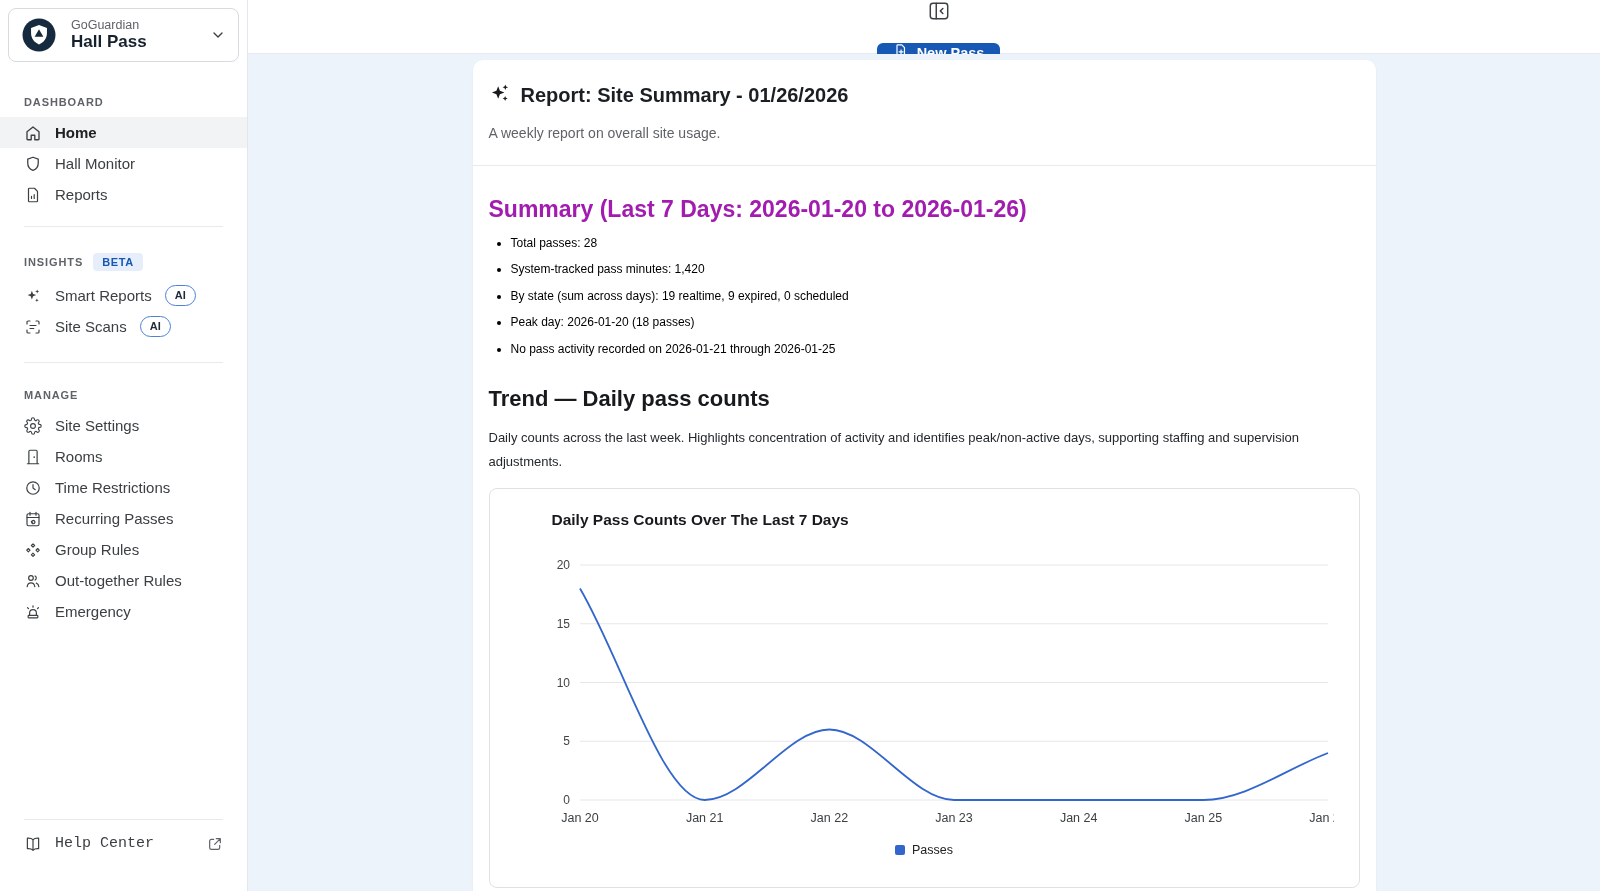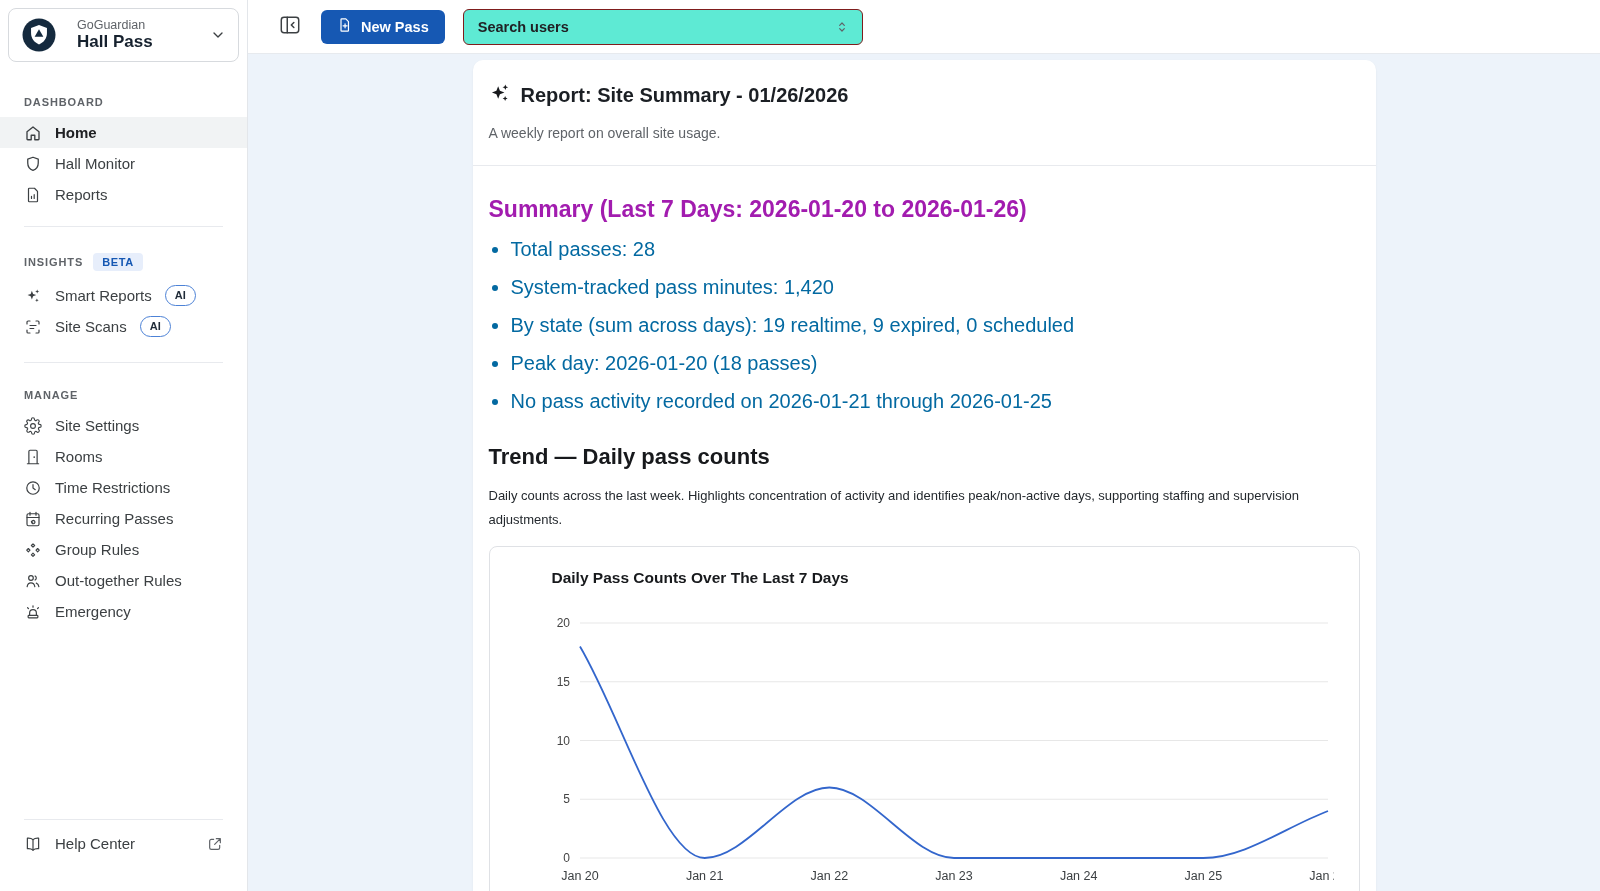--- a/index.html
+++ b/index.html
@@ -4,21 +4,21 @@
 <style>
   * { margin:0; padding:0; box-sizing:border-box; }
   html,body { width:1600px; height:891px; overflow:hidden; }
   body { font-family:"Liberation Sans", sans-serif; background:#fff; color:#202124; }
   .app { display:flex; width:1600px; height:891px; }
 
   
   .sidebar { width:248px; min-width:248px; height:891px; background:#fff; border-right:1px solid #e3e6ea;
              display:flex; flex-direction:column; }
   .logo-card { margin:8px; height:54px; border:1px solid #d7dade; border-radius:8px;
-               display:flex; align-items:center; padding:0 12px; gap:20px; cursor:pointer; background:#fff; }
+               display:flex; align-items:center; padding:0 12px; gap:14px; cursor:pointer; background:#fff; }
   .logo-icon { width:36px; height:36px; flex:0 0 auto; }
   .logo-texts { flex:1; line-height:1.15; }
   .logo-company { font-size:12.5px; color:#5f6368; }
   .logo-product { font-size:17px; font-weight:700; color:#16212e; }
   .logo-chev { color:#3c4043; width:16px; height:16px; }
 
   .section-label { padding:26px 24px 9px; font-size:11px; font-weight:700; letter-spacing:.9px;
                    color:#5f6368; display:flex; align-items:center; gap:10px; }
   .beta-badge { background:#e7eefb; color:#1658b3; font-size:11px; font-weight:700; letter-spacing:.6px;
                 border-radius:4px; padding:3px 9px; }
@@ -26,28 +26,28 @@
               font-size:15px; color:#3c4043; cursor:pointer; text-decoration:none; }
   .nav-item.active { background:#f1f3f4; font-weight:700; color:#202124; }
   .nav-icon { width:18px; height:18px; display:flex; align-items:center; color:#3c4043; flex:0 0 auto; }
   .nav-icon svg { width:18px; height:18px; }
   .ai-pill { border:1px solid #4d82d6; color:#1f2a37; font-size:11px; font-weight:700;
              border-radius:999px; padding:2px 9px; line-height:1.3; }
   .sb-divider { border:none; border-top:1px solid #e8eaee; margin:16px 24px 0; }
   .sb-divider.insights { margin-top:20px; }
   .sidebar-footer { margin-top:auto; padding-bottom:32px; }
   .sidebar-footer .sb-divider { margin-bottom:8px; }
-  .help-row { justify-content:center; }
+  .help-row { justify-content:center;font-family:Liberation Mono, monospace; }
   .ext-icon { margin-left:auto; color:#5f6368; width:16px; height:16px; }
   .ext-icon svg { width:16px; height:16px; }
 
   
   .main { flex:1; display:flex; flex-direction:column; height:891px; }
   .topbar { height:54px; background:#fff; border-bottom:1px solid #e7eaee;
-            display:flex; align-items:center; padding:0 0 0 29px; gap:18px; }
+            display:flex; align-items:center; padding:0 0 0 29px; gap:18px;flex-direction:column; }
   .collapse-btn { width:26px; height:26px; border:none; background:none; color:#3c4043;
                   cursor:pointer; display:flex; align-items:center; justify-content:center; }
   .collapse-btn svg { width:22px; height:22px; }
   .new-pass-btn { height:34px; background:#1658b3; color:#fff; border:none; border-radius:6px;
                   font-family:"Liberation Sans",sans-serif; font-size:14.5px; font-weight:700;
                   display:flex; align-items:center; gap:8px; padding:0 16px; cursor:pointer; }
   .new-pass-btn svg { width:16px; height:16px; }
   .search-select { width:400px; height:36px; border:1px solid #7f1d1d; border-radius:6px; background:#5eead4;
                    display:flex; align-items:center; padding:0 12px 0 14px; font-size:14.5px; font-weight:600;
                    color:#202124; cursor:pointer; }
@@ -58,21 +58,21 @@
   .report-card { width:903px; margin:0 auto; background:#fff; border-radius:10px;
                  box-shadow:0 1px 2px rgba(60,64,67,.08); padding-bottom:60px; }
   .report-header { padding:22px 16px 24px; }
   .report-title { display:flex; align-items:center; gap:10px; font-size:20px; font-weight:700; color:#1b1f24; }
   .report-title svg { width:22px; height:22px; flex:0 0 auto; }
   .report-subtitle { margin-top:16px; font-size:14px; color:#5f6368; }
   .card-divider { border:none; border-top:1px solid #e8eaee; }
   .report-body { padding:0 16px; }
   .summary-heading { font-size:23px; font-weight:700; color:#a21caf; margin:30px 0 12px; }
   .summary-list { margin:0 0 0 22px; }
-  .summary-list li { font-size:20px; color:#0369a1; margin:9px 0; line-height:1.45; }
+  .summary-list li { font-size:12px; color:#000000; margin:9px 0; line-height:1.45; }
   .trend-heading { font-size:22px; font-weight:700; color:#17191c; margin:28px 0 14px; }
   .trend-desc { font-size:13px; line-height:24px; color:#24292e; max-width:866px; }
 
   .chart-card { margin-top:14px; border:1px solid #dfe1e5; border-radius:8px; background:#fff;
                 padding:22px 26px 30px; }
   .chart-title { font-size:15.5px; font-weight:700; color:#17191c;margin-left:36px; }
   .chart-svg { display:block; margin-top:8px; }
   .chart-legend { display:flex; align-items:center; justify-content:center; gap:7px; margin-top:10px; }
   .legend-swatch { width:10px; height:10px; border-radius:2px; background:#3366cc; }
   .legend-label { font-size:12.5px; color:#202124; }

